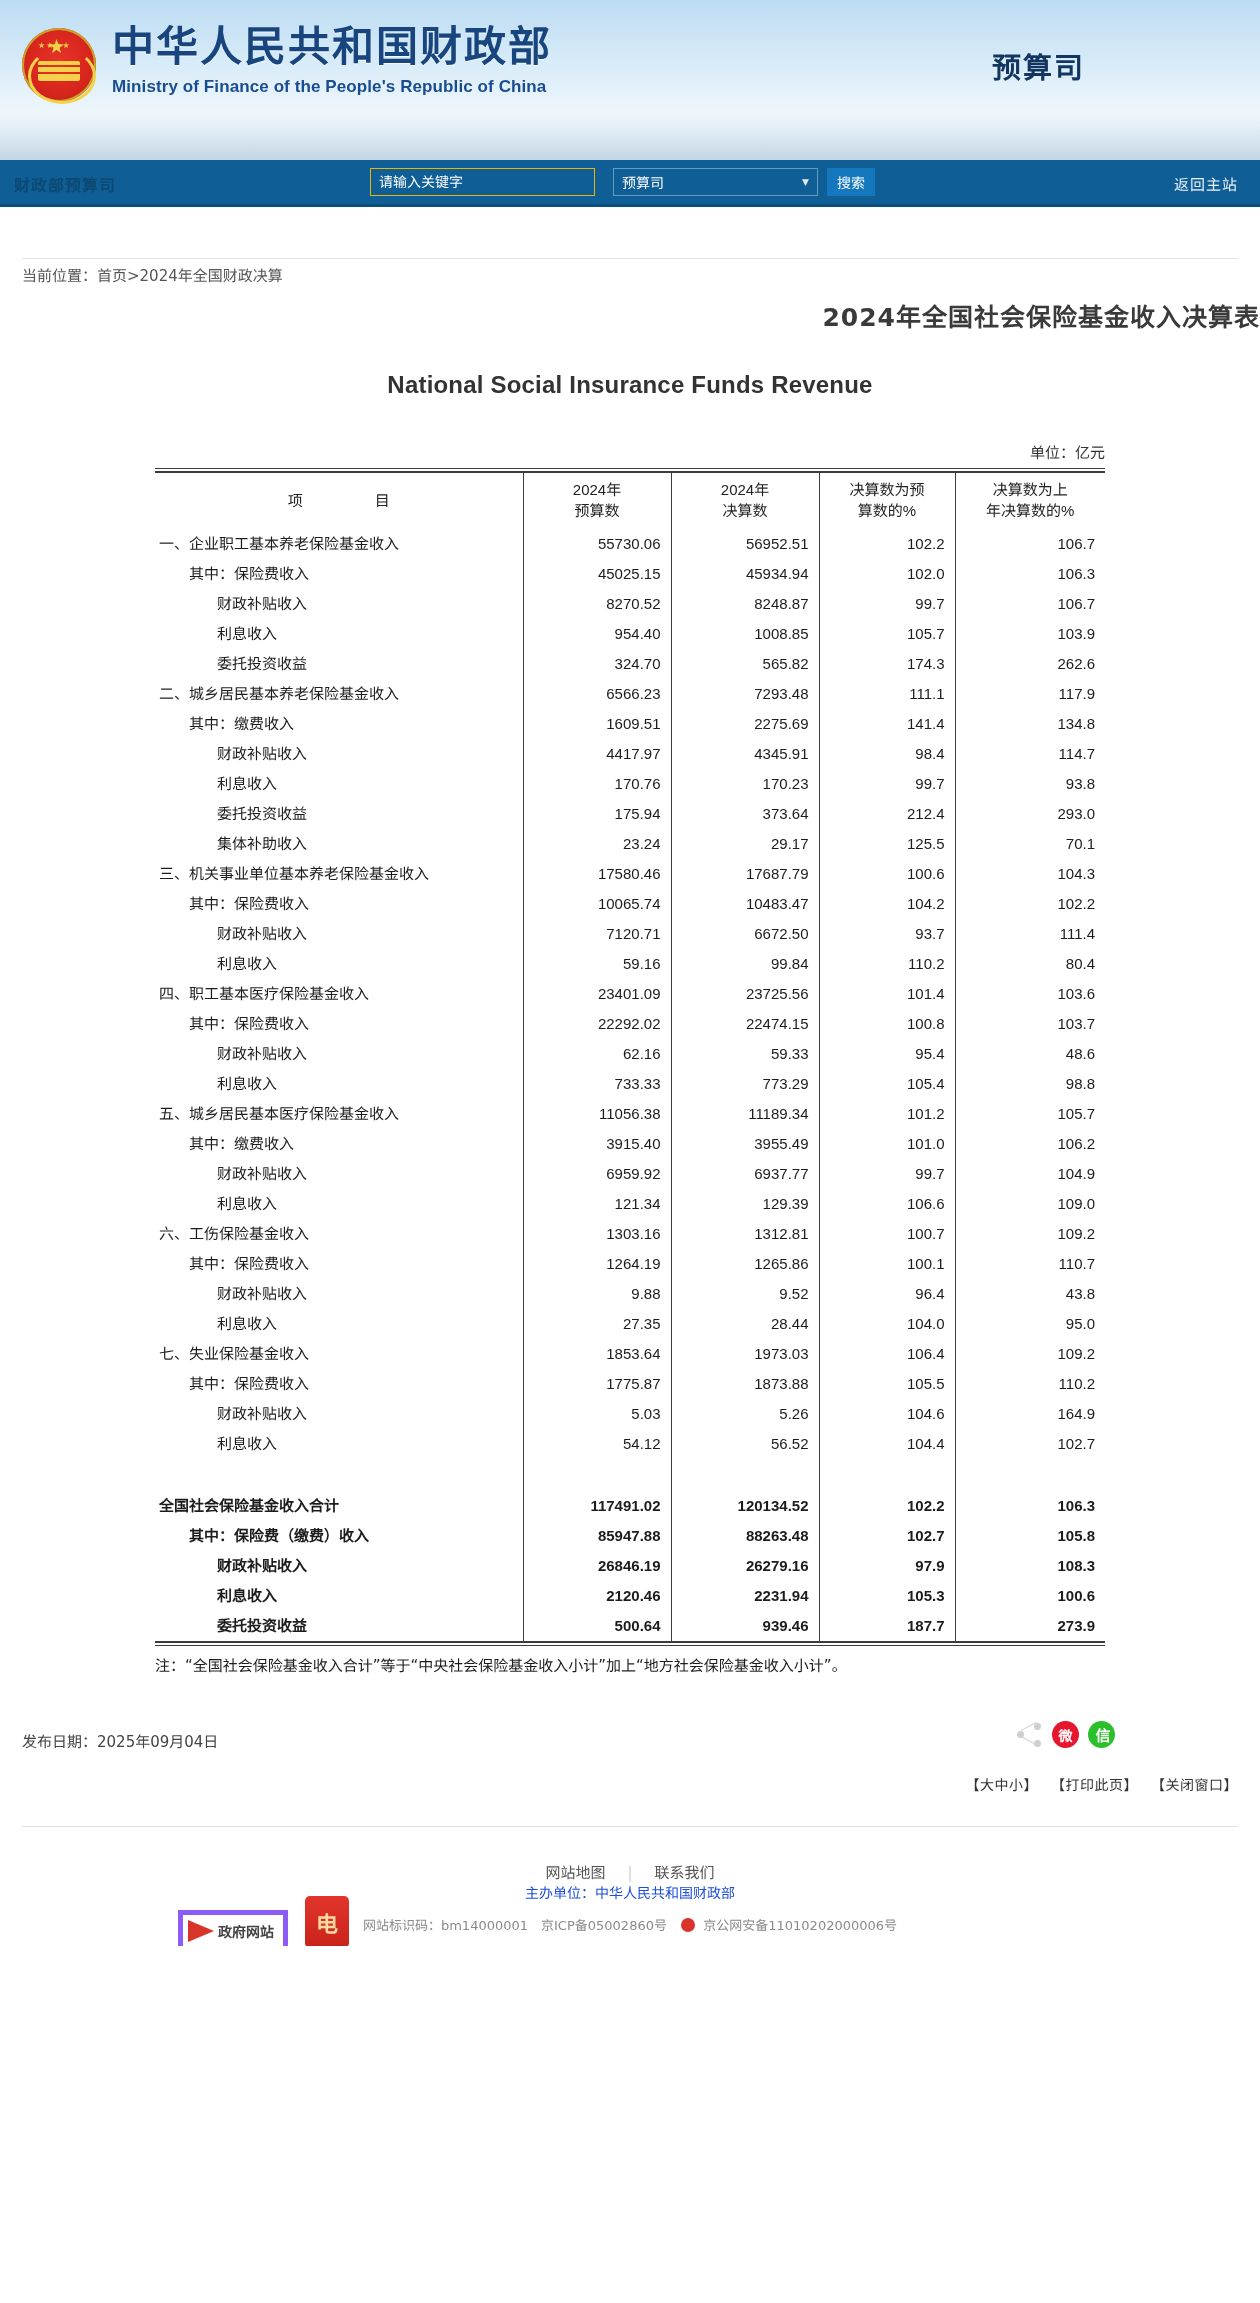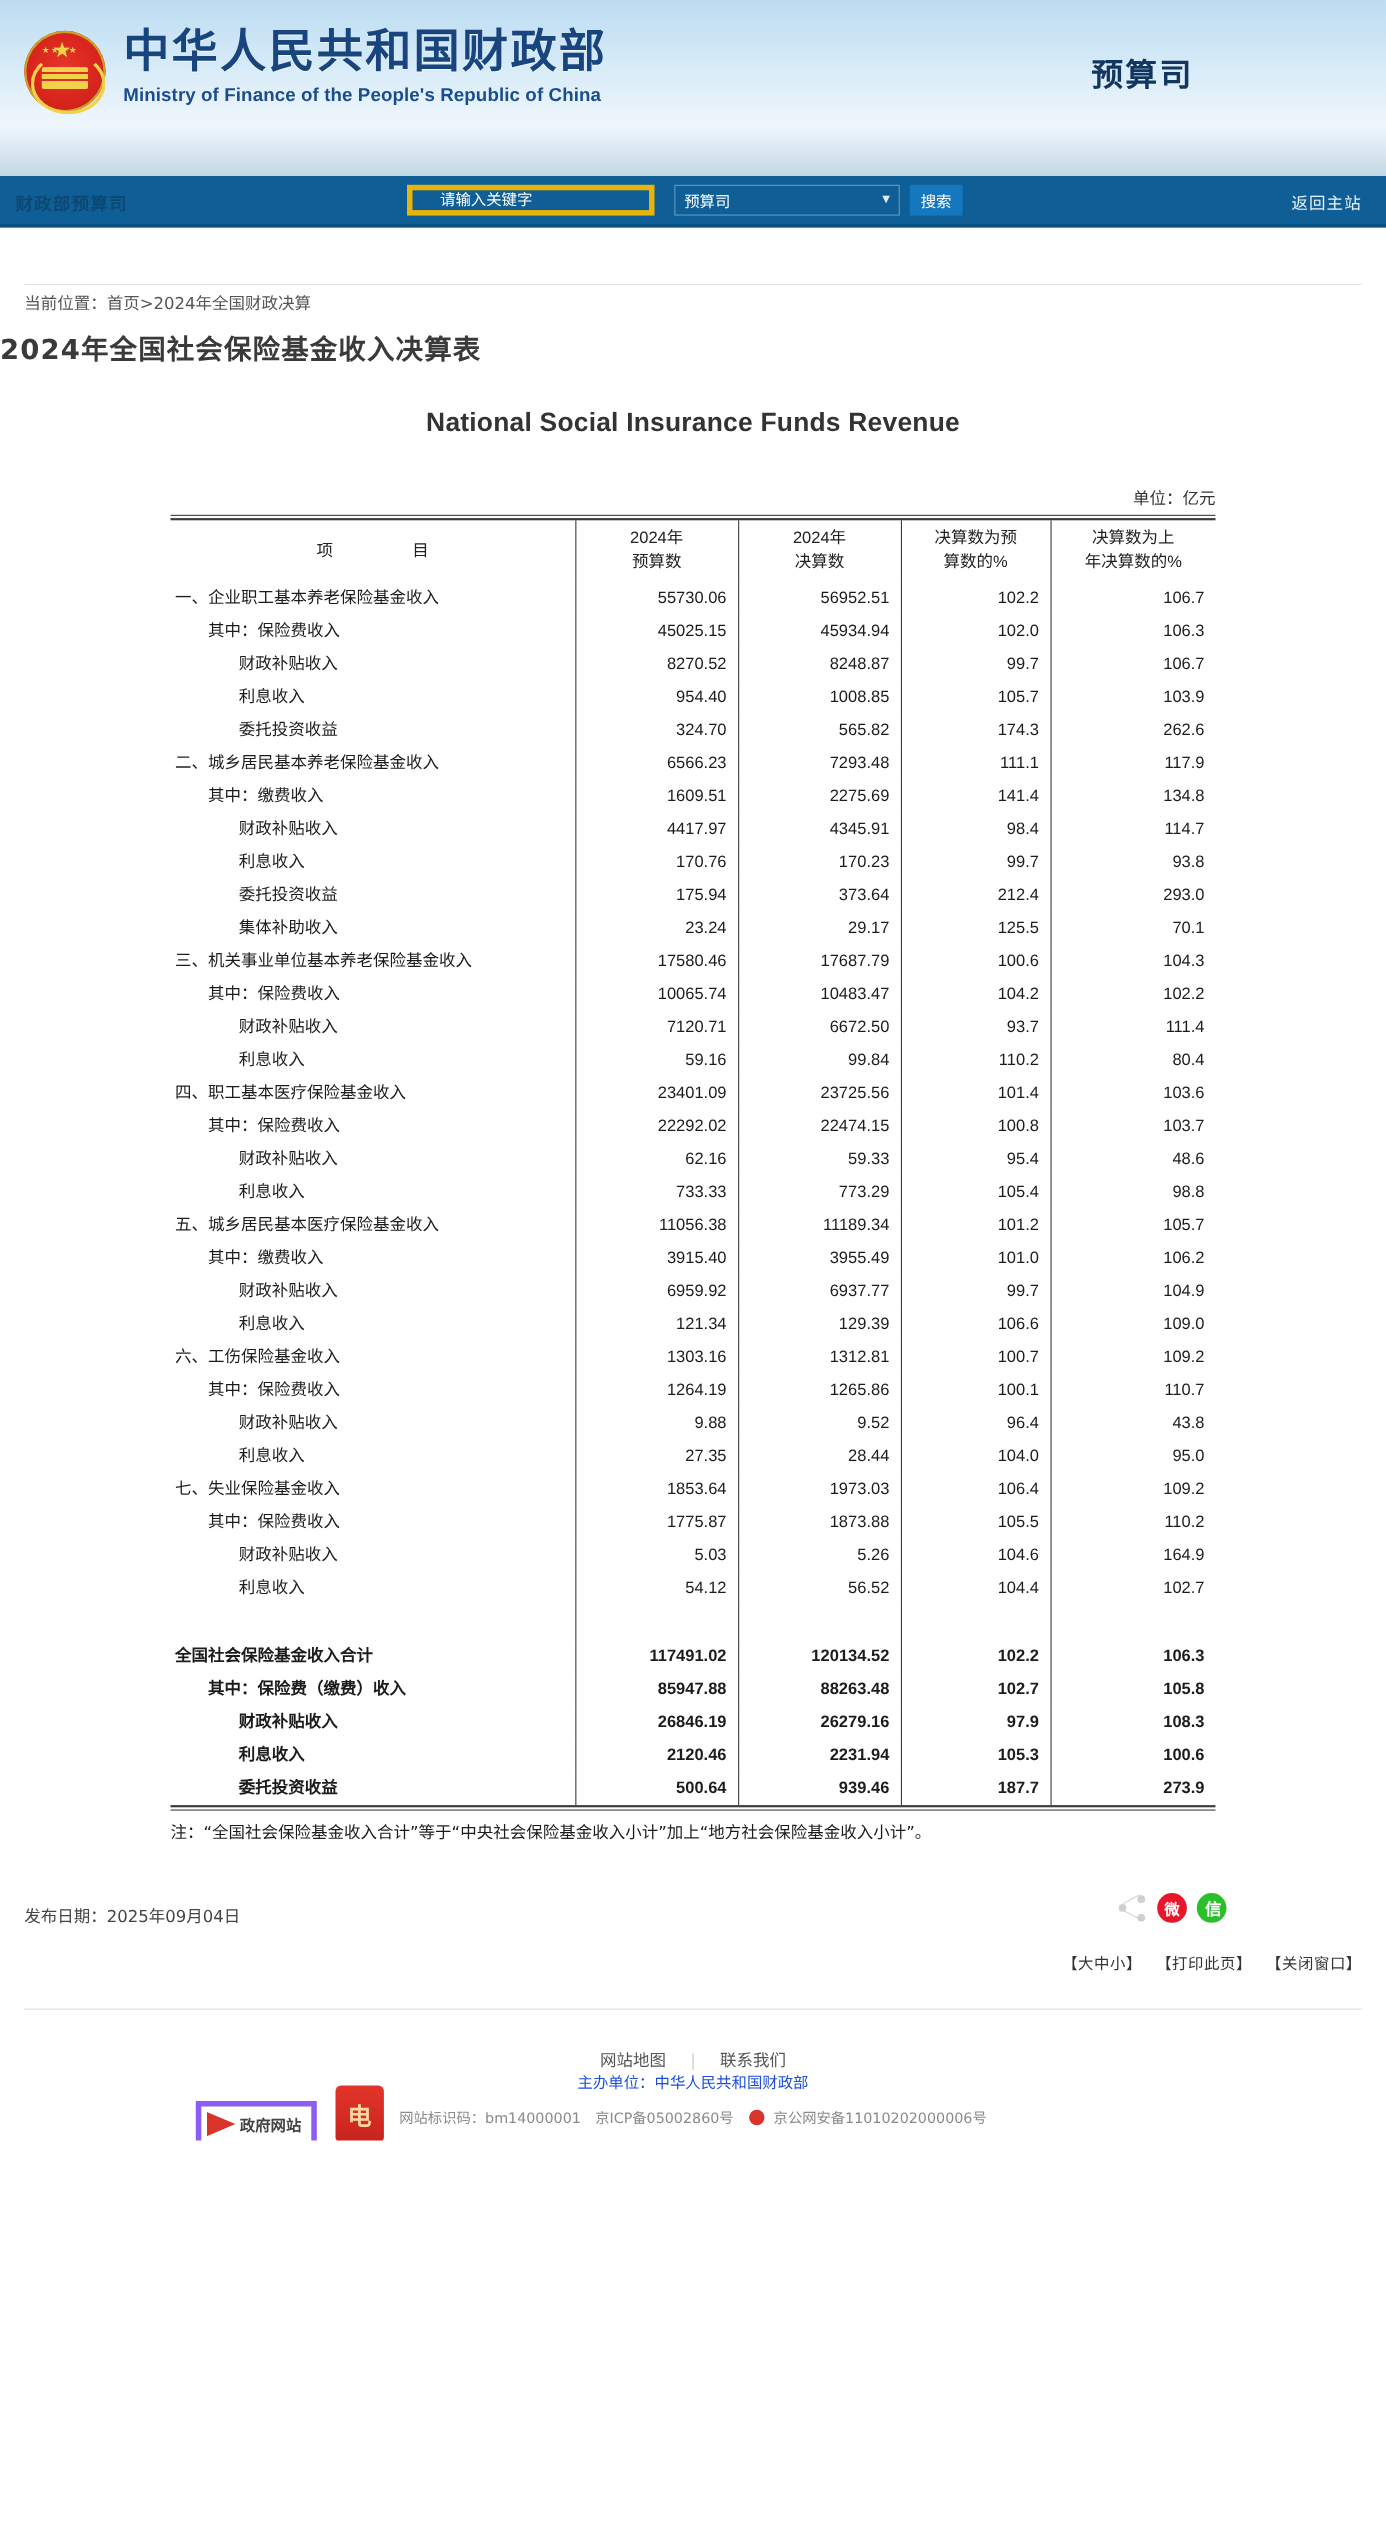--- a/index.html
+++ b/index.html
@@ -65,22 +65,22 @@
     height:44px;background:#0f5e96;position:relative;
     border-bottom:3px solid #0a4e7e;
   }
   .navLeftText{
     position:absolute;left:14px;top:12px;font-size:16px;letter-spacing:1px;
     color:rgba(11,55,90,.55);font-weight:bold;white-space:nowrap;
     font-family:"DejaVu Sans","Liberation Sans",sans-serif;
   }
   .searchInput{
     position:absolute;left:370px;top:8px;width:225px;height:28px;
-    background:transparent;border:5px solid #eab308;color:#ffffff;
-    font-size:14px;padding:0 25px;box-sizing:border-box;outline:none;
+    background:transparent;border:1px solid #eab308;color:#ffffff;
+    font-size:14px;padding:0 8px;box-sizing:border-box;outline:none;
     font-family:"DejaVu Sans","Liberation Sans",sans-serif;
   }
   .searchInput::placeholder{color:#ffffff;opacity:1;}
   .searchSelect{
     position:absolute;left:613px;top:8px;width:205px;height:28px;
     border:1px solid #5f9cc4;box-sizing:border-box;color:#fff;font-size:14px;
     display:flex;align-items:center;padding:0 8px;
     font-family:"DejaVu Sans","Liberation Sans",sans-serif;
   }
   .searchSelect .caret{margin-left:auto;font-size:9px;color:#dfeaf3;}
@@ -101,21 +101,21 @@
   .crumb{
     position:absolute;left:22px;top:21px;font-size:15px;color:#555;
     font-family:"DejaVu Sans","Liberation Sans",sans-serif;
     margin-top:36px;
   }
   .crumbLine{position:absolute;left:22px;right:22px;bottom:10px;height:1px;background:#e3e3e3;}
 
   
   .content{padding:0 0 0 0;}
   .docTitleCn{
-    text-align:left;font-size:25px;font-weight:bold;color:#3a3a3a;letter-spacing:1px;
+    text-align:right;font-size:25px;font-weight:bold;color:#3a3a3a;letter-spacing:1px;
     margin:28px 0 0 0;font-family:"DejaVu Sans","Liberation Sans",sans-serif;
   }
   .docTitleEn{
     text-align:center;font-size:24px;font-weight:bold;color:#333;letter-spacing:.2px;
     margin:38px 0 0 0;font-family:"Liberation Sans",sans-serif;
   }
   .unitLine{
     text-align:right;font-size:15px;color:#333;margin:42px 155px 6px 0;
     font-family:"DejaVu Sans","Liberation Sans",sans-serif;
   }

